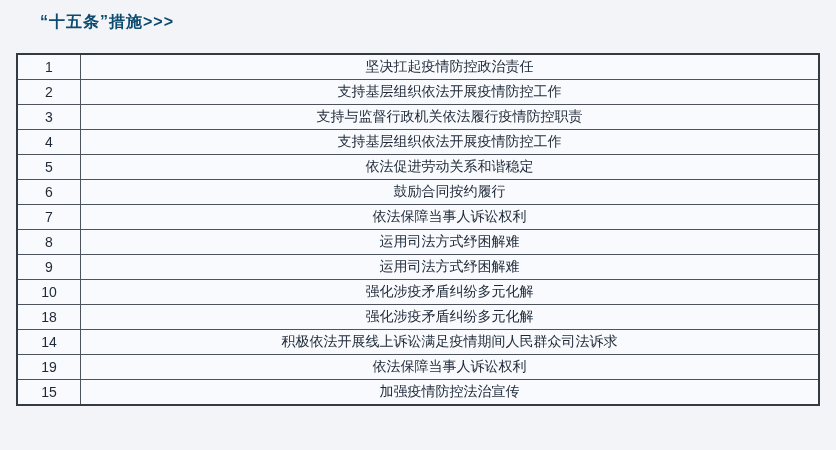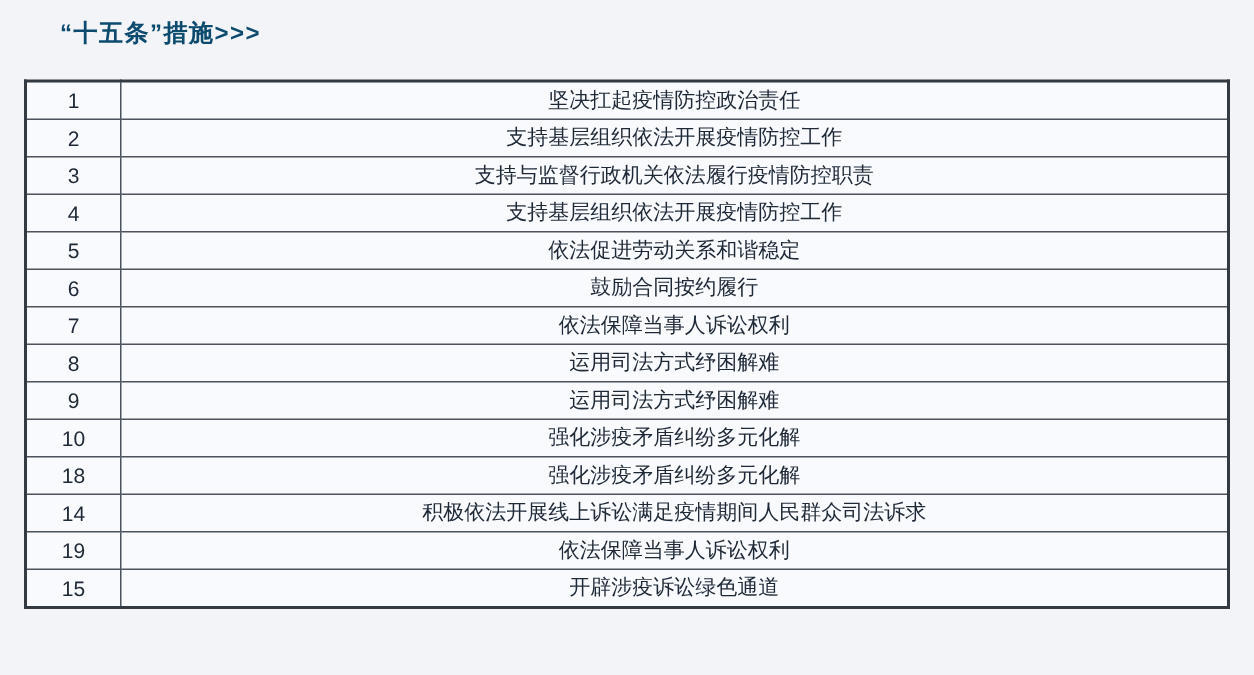--- a/index.html
+++ b/index.html
@@ -116,16 +116,16 @@
     <td class="txt">积极依法开展线上诉讼满足疫情期间人民群众司法诉求</td>
   </tr>
 
   <tr>
     <td class="num">19</td>
     <td class="txt">依法保障当事人诉讼权利</td>
   </tr>
 
   <tr>
     <td class="num">15</td>
-    <td class="txt">开辟涉疫诉讼绿色通道</td>
+    <td class="txt">加强疫情防控法治宣传</td>
   </tr>
 </tbody>
 </table>
 
 </body></html>

